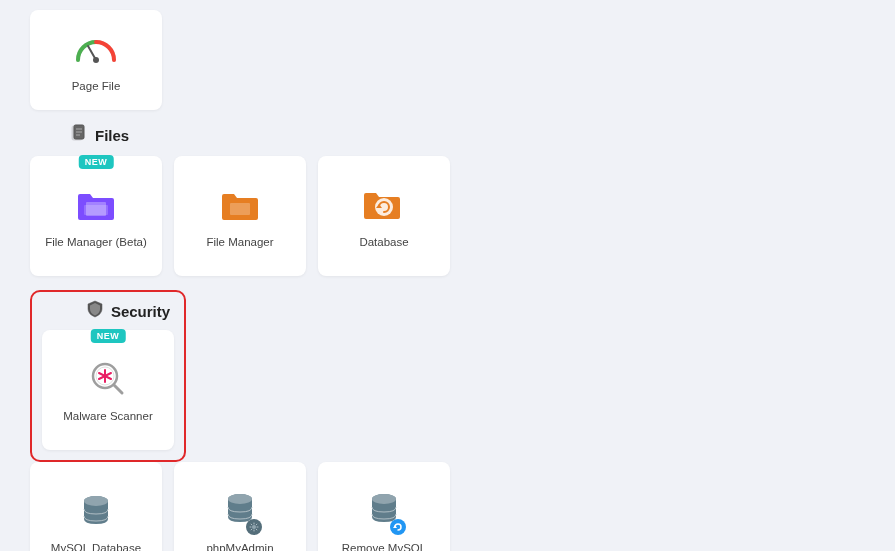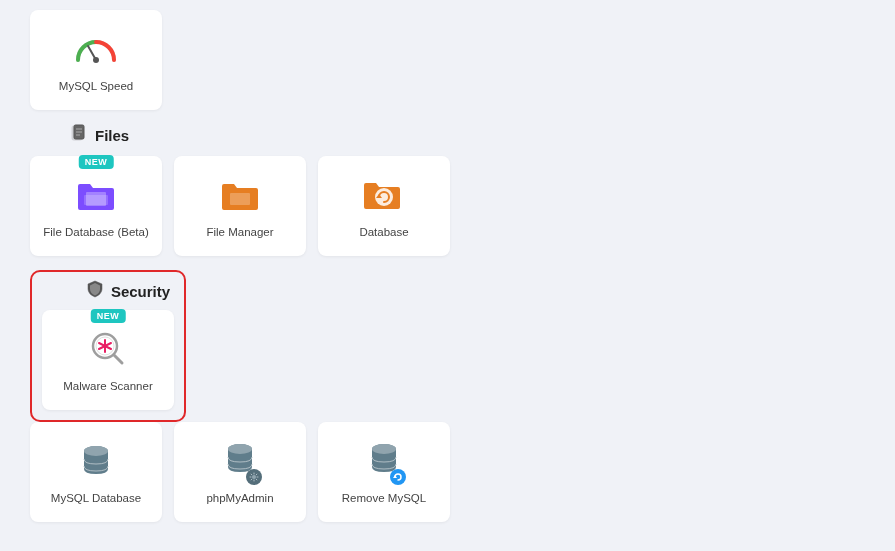--- a/index.html
+++ b/index.html
@@ -32,21 +32,21 @@
     .cards-grid {
       display: flex;
       flex-wrap: wrap;
       gap: 12px;
     }
     
     .card {
       background: #fff;
       border-radius: 8px;
       width: 132px;
-      height: 100px;
+      height: 120px;
       display: flex;
       flex-direction: column;
       align-items: center;
       justify-content: center;
       cursor: pointer;
       position: relative;
       box-shadow: 0 1px 3px rgba(0,0,0,0.06);
       transition: box-shadow 0.15s;
     }
     .card-label {
@@ -102,21 +102,21 @@
       <div class="icon-wrap">
 
         <svg width="44" height="30" viewBox="0 0 44 30">
           <path d="M4 26 A18 18 0 0 1 40 26" fill="none" stroke="#e0e0e0" stroke-width="4" stroke-linecap="round"></path>
           <path d="M4 26 A18 18 0 0 1 22 8" fill="none" stroke="#4caf50" stroke-width="4" stroke-linecap="round"></path>
           <path d="M22 8 A18 18 0 0 1 40 26" fill="none" stroke="#f44336" stroke-width="4" stroke-linecap="round"></path>
           <line x1="22" y1="26" x2="14" y2="12" stroke="#555" stroke-width="2" stroke-linecap="round"></line>
           <circle cx="22" cy="26" r="3" fill="#555"></circle>
         </svg>
       </div>
-      <span class="card-label">MySQL Speed</span>
+      <span class="card-label">Page File</span>
     </div>
   </div>
 
   <div class="section-heading">
     <span class="section-icon">
       <svg width="16" height="18" viewBox="0 0 16 18" fill="none">
         <rect x="1" y="2" width="10" height="14" rx="1.5" fill="#555" opacity="0.2" stroke="#555" stroke-width="1"></rect>
         <rect x="3" y="1" width="10" height="14" rx="1.5" fill="#666" stroke="#555" stroke-width="1"></rect>
         <line x1="5" y1="5" x2="11" y2="5" stroke="#aaa" stroke-width="1"></line>
         <line x1="5" y1="8" x2="11" y2="8" stroke="#aaa" stroke-width="1"></line>
@@ -133,21 +133,21 @@
       <div class="icon-wrap">
         <div style="position:relative; display:flex; align-items:center; justify-content:center;">
 
           <svg width="40" height="34" viewBox="0 0 40 34">
             <path d="M2 8 Q2 6 4 6 L14 6 L17 10 L36 10 Q38 10 38 12 L38 30 Q38 32 36 32 L4 32 Q2 32 2 30 Z" fill="#7c4dff"></path>
             <rect x="10" y="14" width="20" height="14" rx="1" fill="rgba(255,255,255,0.3)"></rect>
             <rect x="8" y="17" width="24" height="10" rx="1" fill="rgba(255,255,255,0.2)"></rect>
           </svg>
         </div>
       </div>
-      <span class="card-label">File Database (Beta)</span>
+      <span class="card-label">File Manager (Beta)</span>
     </div>
 
     <div class="card">
       <div class="icon-wrap">
         <svg width="40" height="34" viewBox="0 0 40 34">
           <path d="M2 8 Q2 6 4 6 L14 6 L17 10 L36 10 Q38 10 38 12 L38 30 Q38 32 36 32 L4 32 Q2 32 2 30 Z" fill="#e67e22"></path>
           <rect x="10" y="15" width="20" height="12" rx="1" fill="rgba(255,255,255,0.25)"></rect>
         </svg>
       </div>
       <span class="card-label">File Manager</span>

